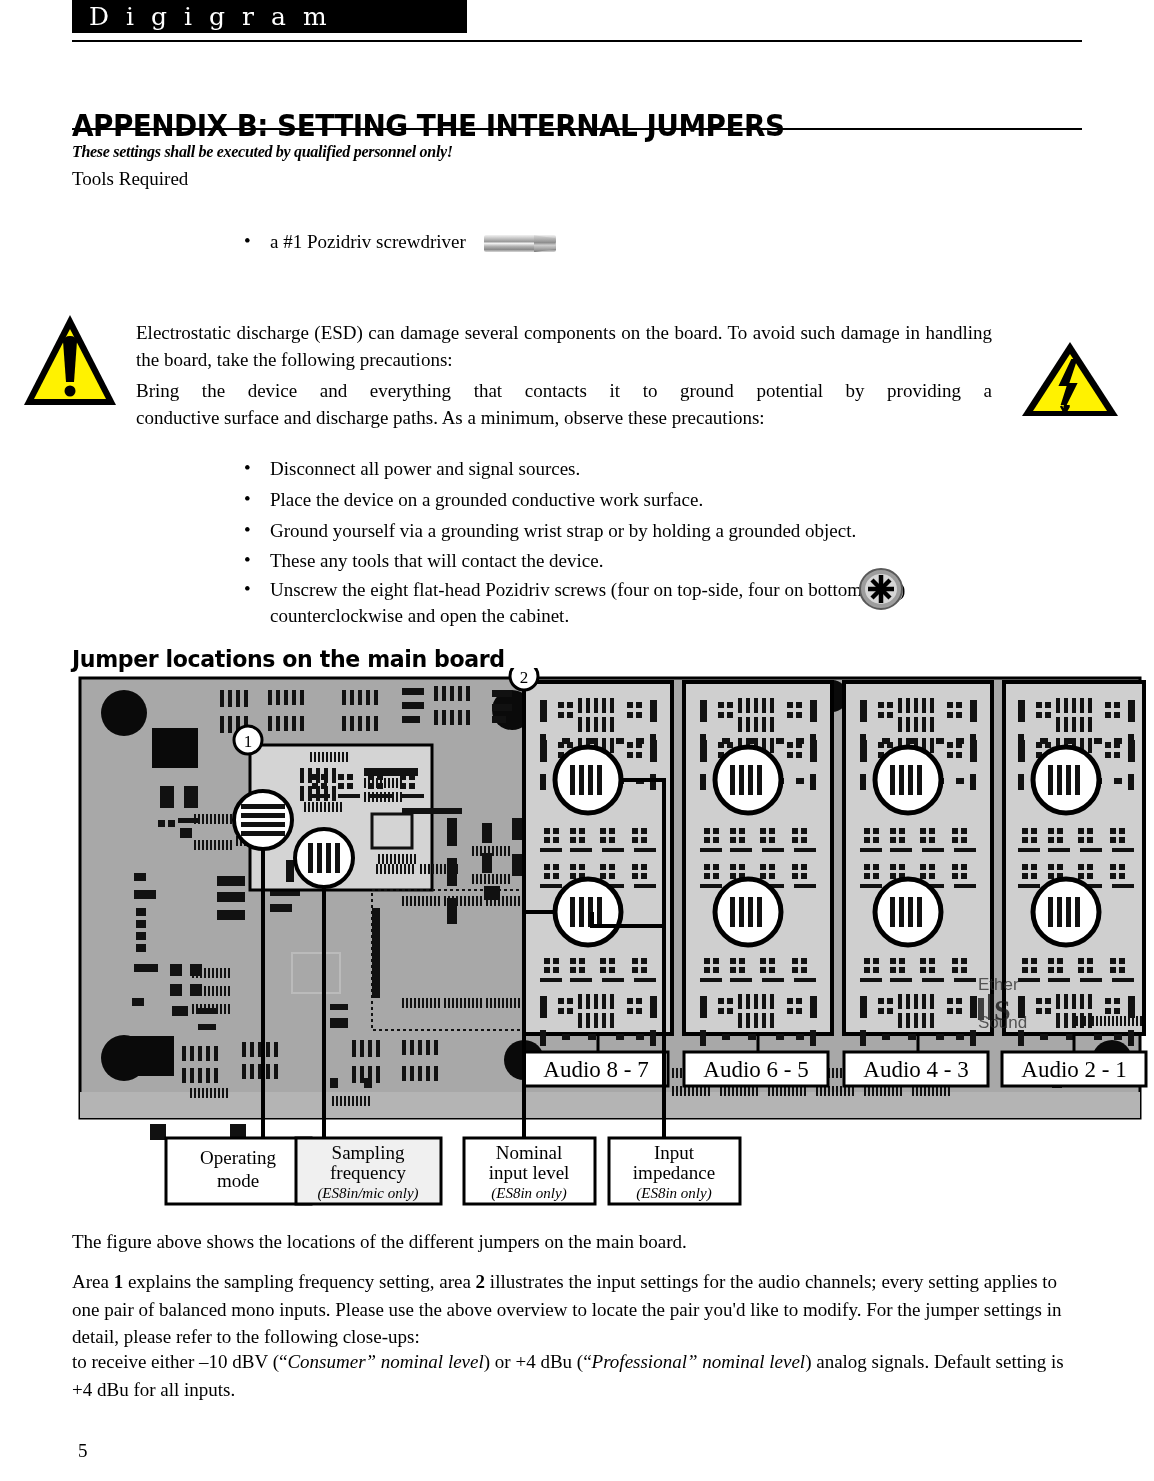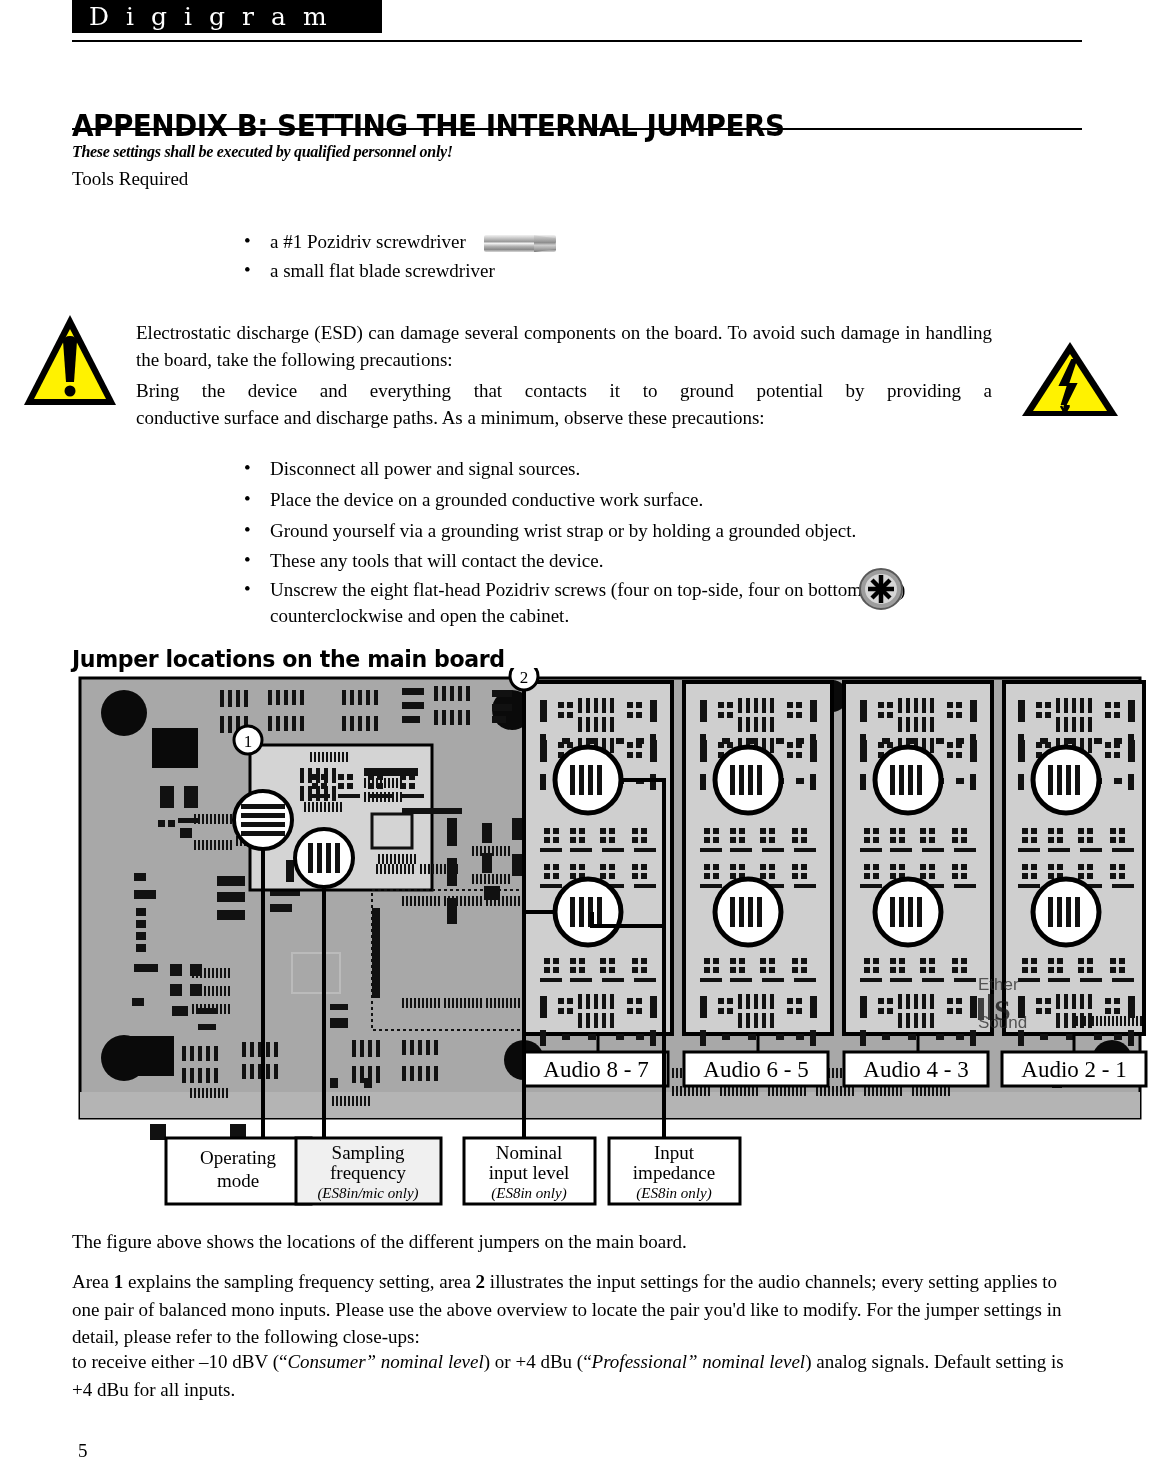--- a/index.html
+++ b/index.html
@@ -18,21 +18,21 @@
 
   
   #header-band {
     position: absolute;
     left: 72px; top: 0px;
     width: 1010px; height: 40px;
   }
   #logo-box {
     position: absolute;
     left: 0; top: 0;
-    width: 310px; height: 33px;
+    width: 395px; height: 33px;
     background: #000;
     color: #fff;
     font-family: "DejaVu Serif", serif;
     font-size: 25px;
     letter-spacing: 17px;
     text-indent: 17px;
     line-height: 33px;
     text-align: left;
     white-space: nowrap;
     overflow: hidden;
@@ -220,21 +220,20 @@
 </div>
 
 <h1 id="page-title">APPENDIX B: SETTING THE INTERNAL JUMPERS</h1>
 <div id="title-rule"></div>
 
 <div class="lead-italic">These settings shall be executed by qualified personnel only!</div>
 <div id="tools-required">Tools Required</div>
 
 <ul class="bullets" id="tools-list">
   <li><span>a #1 Pozidriv screwdriver</span><span id="screwdriver-img"></span></li>
-  <li>a small flat blade screwdriver</li>
 </ul>
 
 <div id="warn-tri-left">
   <svg width="96" height="100" viewBox="0 0 96 100">
     <polygon points="48,3 94,93 2,93" fill="#000000"></polygon>
     <polygon points="48,17 84,87 12,87" fill="#FFF200"></polygon>
     <path d="M41,29 L55,29 L52,70 L44,70 Z" fill="#000000"></path>
     <ellipse cx="48" cy="29" rx="7" ry="5" fill="#000000"></ellipse>
     <circle cx="48" cy="79" r="5.5" fill="#000000"></circle>
   </svg>

